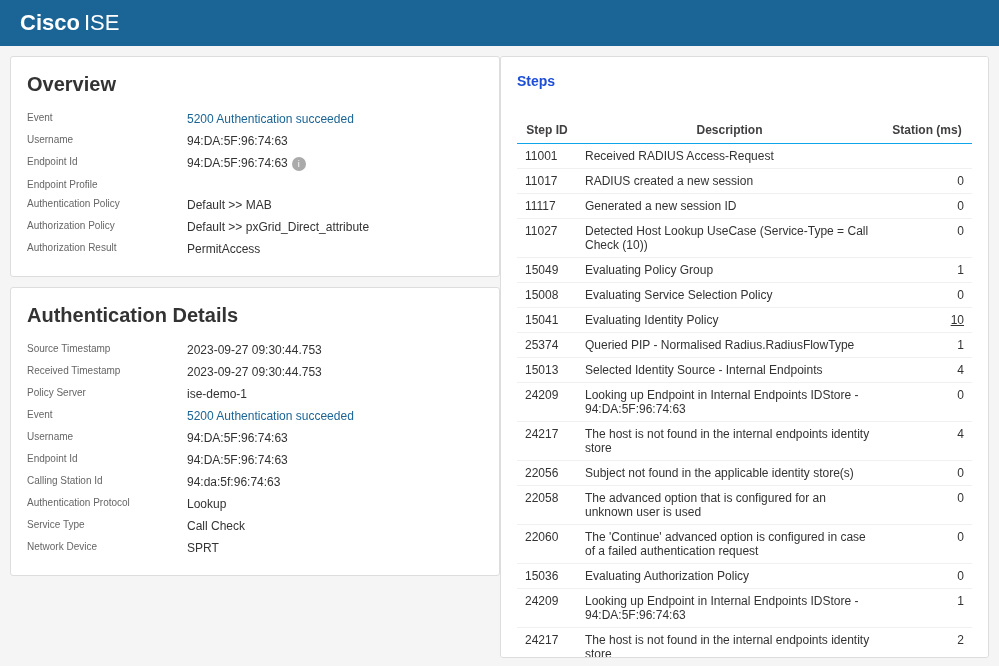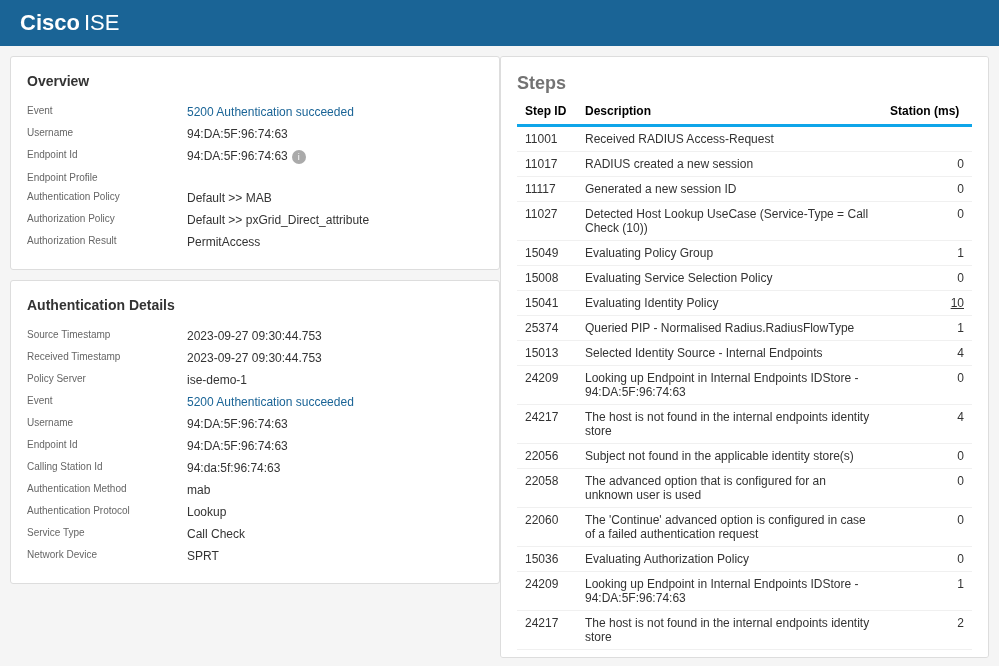--- a/index.html
+++ b/index.html
@@ -34,21 +34,21 @@
     }
 
     .card {
       background: white;
       border: 1px solid #ddd;
       border-radius: 3px;
       padding: 16px;
     }
 
     .card-title {
-      font-size: 14px;
+      font-size: 20px;
       font-weight: bold;
       color: #333;
       margin-bottom: 12px;
     }
 
     .field-row {
       display: flex;
       padding: 4px 0;
       align-items: flex-start;
     }
@@ -71,36 +71,36 @@
     .right-panel {
       flex: 1;
       background: white;
       border: 1px solid #ddd;
       border-radius: 3px;
       padding: 16px;
       overflow-y: auto;
     }
 
     .steps-title {
-      font-size: 18px;
+      font-size: 14px;
       font-weight: bold;
-      color: #737373;
-      margin-bottom: 4px;
+      color: #1d4ed8;
+      margin-bottom: 28px;
     }
 
     .steps-table {
       width: 100%;
       border-collapse: collapse;
       font-size: 12px;
     }
     .steps-table th {
-      text-align: left;
+      text-align: center;
       padding: 6px 8px;
-      border-bottom: 3px solid #0ea5e9;
-      color: #000000;
+      border-bottom: 1px solid #0ea5e9;
+      color: #404040;
       font-weight: bold;
       background: #fff;
     }
     .steps-table td {
       padding: 5px 8px;
       border-bottom: 1px solid #f0f0f0;
       vertical-align: top;
     }
 
     .col-stepid { width: 60px; }
@@ -189,24 +189,20 @@
             <div class="field-label">Username</div>
             <div class="field-value">94:DA:5F:96:74:63</div>
           </div>
           <div class="field-row">
             <div class="field-label">Endpoint Id</div>
             <div class="field-value">94:DA:5F:96:74:63</div>
           </div>
           <div class="field-row">
             <div class="field-label">Calling Station Id</div>
             <div class="field-value">94:da:5f:96:74:63</div>
-          </div>
-          <div class="field-row">
-            <div class="field-label">Authentication Method</div>
-            <div class="field-value">mab</div>
           </div>
           <div class="field-row">
             <div class="field-label">Authentication Protocol</div>
             <div class="field-value">Lookup</div>
           </div>
           <div class="field-row">
             <div class="field-label">Service Type</div>
             <div class="field-value">Call Check</div>
           </div>
           <div class="field-row">

